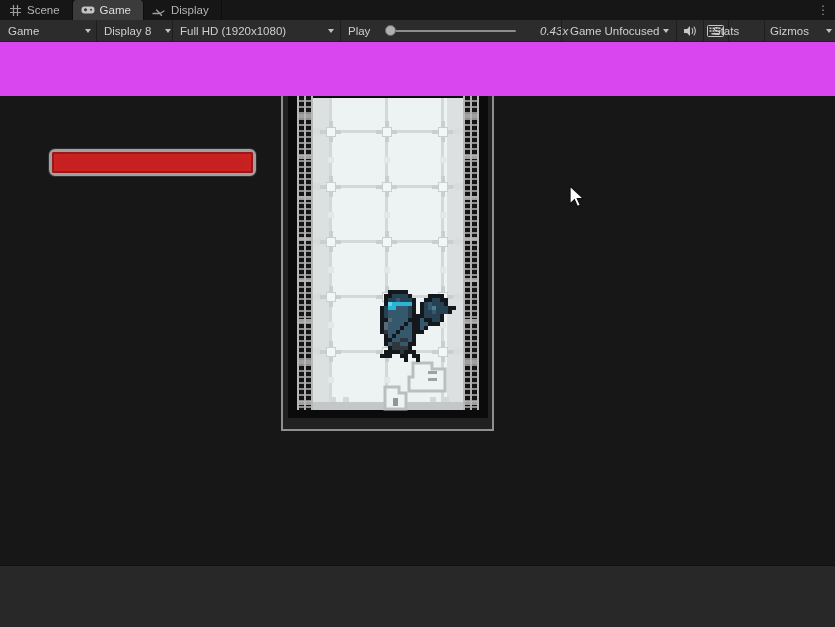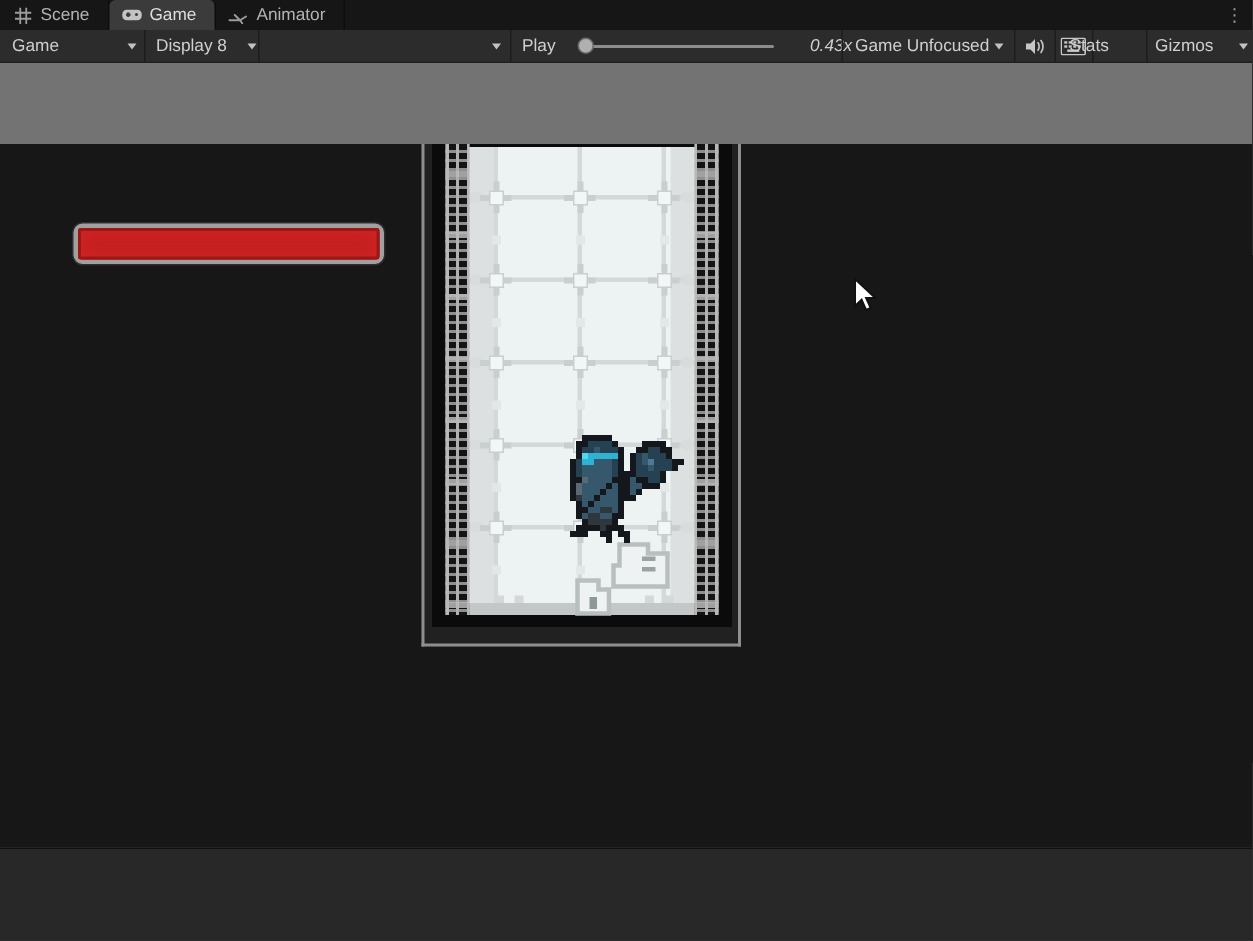--- a/index.html
+++ b/index.html
@@ -1,19 +1,19 @@
 <!DOCTYPE html>
 <html><head>
 <meta charset="utf-8">
 <style>
   * { margin:0; padding:0; box-sizing:border-box; }
   html,body { background:#1a1a1a; }
   .stage{
     position:relative; width:835px; height:627px; overflow:hidden;
-    background:#737373;
+    background:#d946ef;
     font-family:"Liberation Sans", sans-serif;
     -webkit-font-smoothing:antialiased;
   }
   
   .tabbar{ position:absolute; left:0; top:0; width:835px; height:20px; background:#161616; display:flex; align-items:stretch; }
   .tab{ display:flex; align-items:center; gap:5px; padding:0 12px 0 8px; color:#b4b4b4; font-size:11.5px; border-right:1px solid #0d0d0d; cursor:default; }
   .tab.active{ background:#3b3b3b; color:#dedede; border-radius:4px 4px 0 0; border-right:1px solid #0d0d0d; }
   .tab .ticon{ display:inline-flex; width:14px; height:14px; align-items:center; justify-content:center; }
   .kebab{ position:absolute; right:6px; top:1px; width:12px; height:18px; color:#9a9a9a; font-size:12px; line-height:18px; text-align:center; }
   
@@ -77,38 +77,41 @@
           </svg>
       </span>
       <span>Game</span>
     </div>
     <div class="tab">
       <span class="ticon">
         <svg width="13" height="11" viewBox="0 0 13 11">
             <path d="M1 8.5h7M8 8.5L4.5 5M8 8.5l4-2.5M8 8.5l1.5 2" stroke="#9c9c9c" stroke-width="1.3" fill="none" stroke-linecap="round"></path>
           </svg>
       </span>
-      <span>Animator</span>
+      <span>Display</span>
     </div>
     <div class="kebab">⋮</div>
   </div>
 
   <div class="toolbar">
     <div class="titem dropdown" style="left:8px;">
       <span>Game</span>
     </div>
     <span class="caret" style="position:absolute; left:79px; top:9px;"></span>
     <div class="tsep" style="left:96px;"></div>
 
     <div class="titem dropdown" style="left:104px;">
       <span>Display 8</span>
     </div>
     <span class="caret" style="position:absolute; left:159px; top:9px;"></span>
     <div class="tsep" style="left:172px;"></div>
 
+    <div class="titem dropdown" style="left:180px;">
+      <span>Full HD (1920x1080)</span>
+    </div>
     <span class="caret" style="position:absolute; left:322px; top:9px;"></span>
     <div class="tsep" style="left:340px;"></div>
 
     <div class="titem" style="left:348px;">
       <span>Play</span>
     </div>
     <div class="slider-track" style="left:390px; width:126px;"></div>
     <div class="slider-knob" style="left:385px;"></div>
     <div class="titem" style="left:540px;font-style:italic;">
       <span>0.43x</span>

